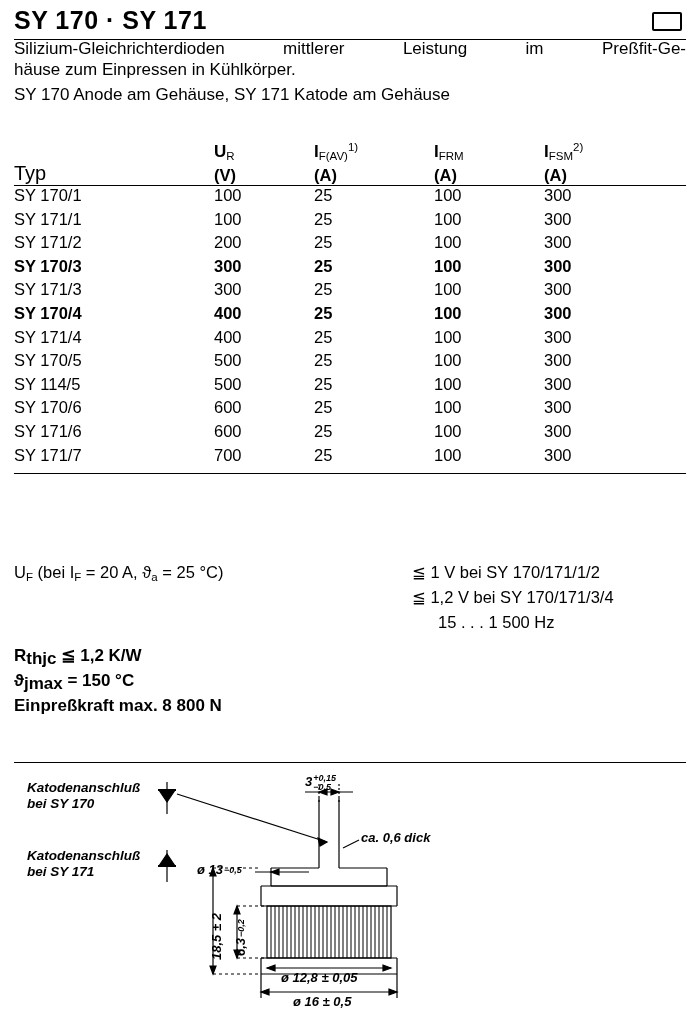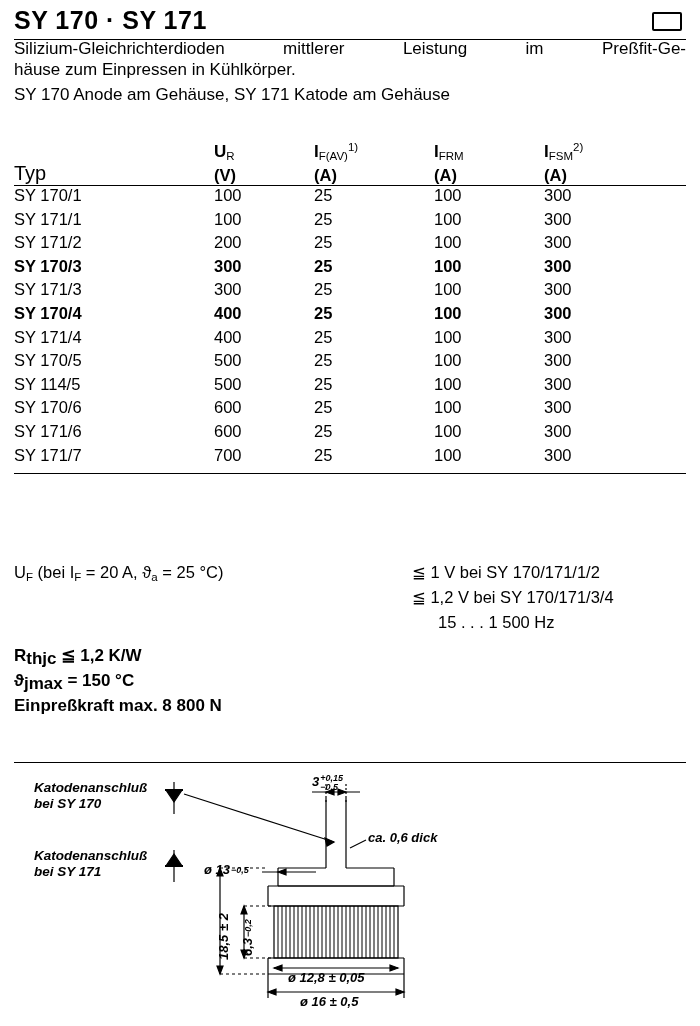--- a/index.html
+++ b/index.html
@@ -143,21 +143,21 @@
     position: absolute;
     left: 14px;
     right: 14px;
     top: 762px;
     border-top: 1.5px solid #000;
   }
 
   
   .drawing {
     position: absolute;
-    left: 16px;
+    left: 9px;
     top: 768px;
     width: 573px;
     height: 258px;
   }
   .italic-note {
     position: absolute;
     font-style: italic;
     font-weight: bold;
     font-size: 13.5px;
     line-height: 16px;

